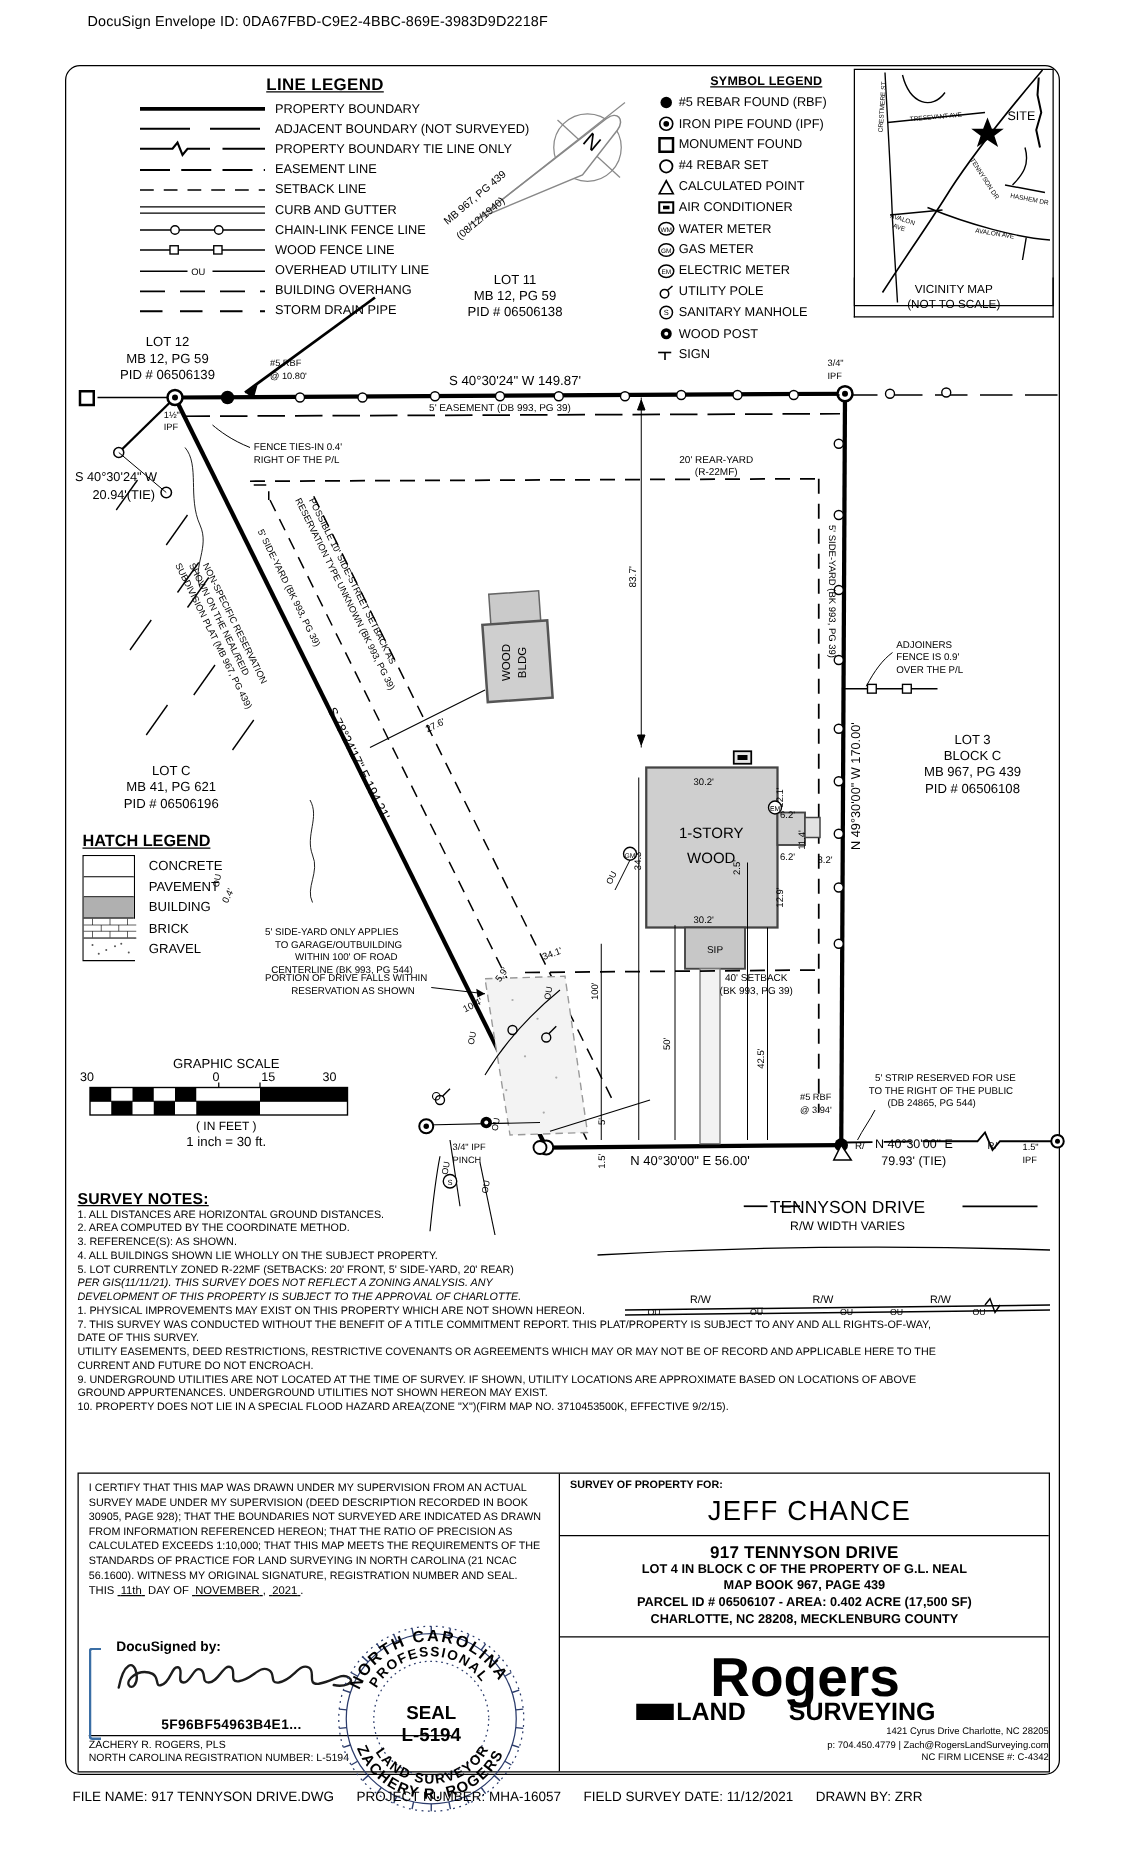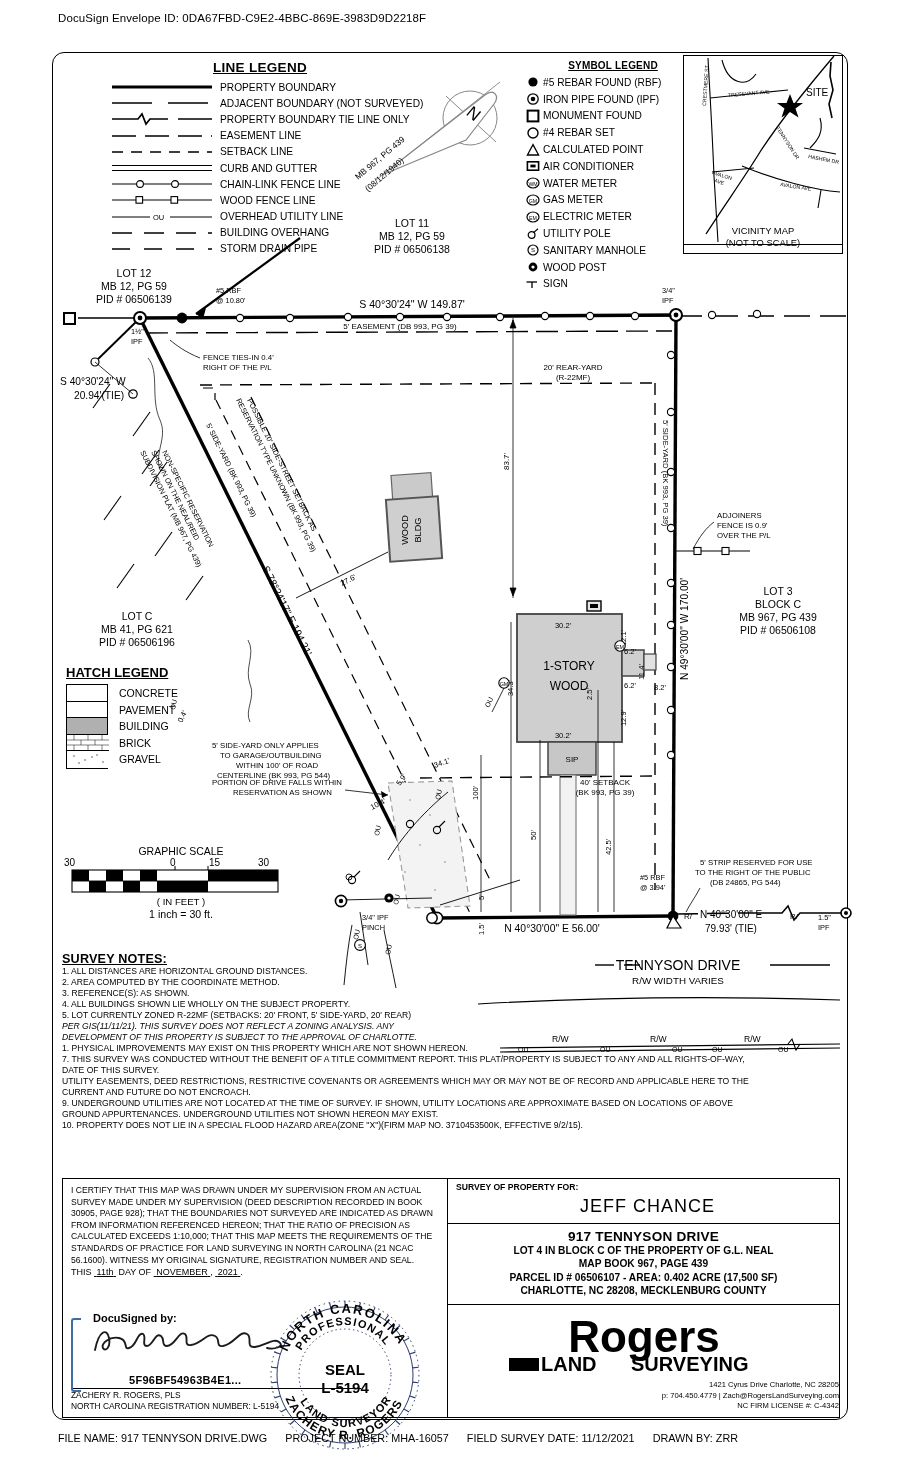--- a/index.html
+++ b/index.html
@@ -12,21 +12,21 @@
   #page {
     position: relative;
     width: 900px;
     height: 1483px;
     background: #fff;
     overflow: hidden;
   }
   
   #docusign-id {
     position: absolute;
-    left: 10px; top: 12px;
+    left: 22px; top: 12px;
     font-size: 11.5px;
     letter-spacing: 0.1px;
     color: #000;
     padding-left: 48px;
   }
   
   #sheet-border {
     position: absolute;
     left: 52px; top: 52px;
     width: 796px; height: 1368px;
@@ -93,21 +93,21 @@
   
   #title-block { position: absolute; left: 62px; top: 1178px; width: 778px; height: 240px;
       border: 1.2px solid #000; display: flex; }
   #cert-cell { width: 385px; border-right: 1.2px solid #000; position: relative; padding: 6px 8px; }
   #cert-text { font-size: 8.6px; line-height: 1.35; }
   #cert-date { font-size: 9px; margin-top: 1px; }
   #cert-date u { text-decoration: underline; }
   #right-cell { flex: 1; position: relative; display: flex; flex-direction: column; }
   #survey-for { border-bottom: 1.2px solid #000; padding: 3px 0 6px 8px; }
   #survey-for .lead { font-size: 8.6px; font-weight: bold; }
-  #survey-for .client { text-align: center; font-size: 18px; letter-spacing: 1px; margin-top: 4px; }
+  #survey-for .client { text-align: center; font-size: 22px; letter-spacing: 1px; margin-top: 4px; }
   #prop-desc { border-bottom: 1.2px solid #000; text-align: center; padding: 5px 4px 6px; font-weight: bold; }
   #prop-desc .addr { font-size: 13.6px; letter-spacing: .2px; }
   #prop-desc .ln { font-size: 10.2px; line-height: 1.32; }
   #firm { flex: 1; text-align: right; position: relative; }
   #firm .contact { font-size: 7.6px; line-height: 1.35; position: absolute;
       left: 0; right: 0; bottom: 6px; }
 
   
   #ds-sig { position: absolute; left: 8px; bottom: 6px; width: 300px; }
   #ds-sig .ds-bar { position: absolute; left: 0; top: 6px; width: 10px; height: 74px;

